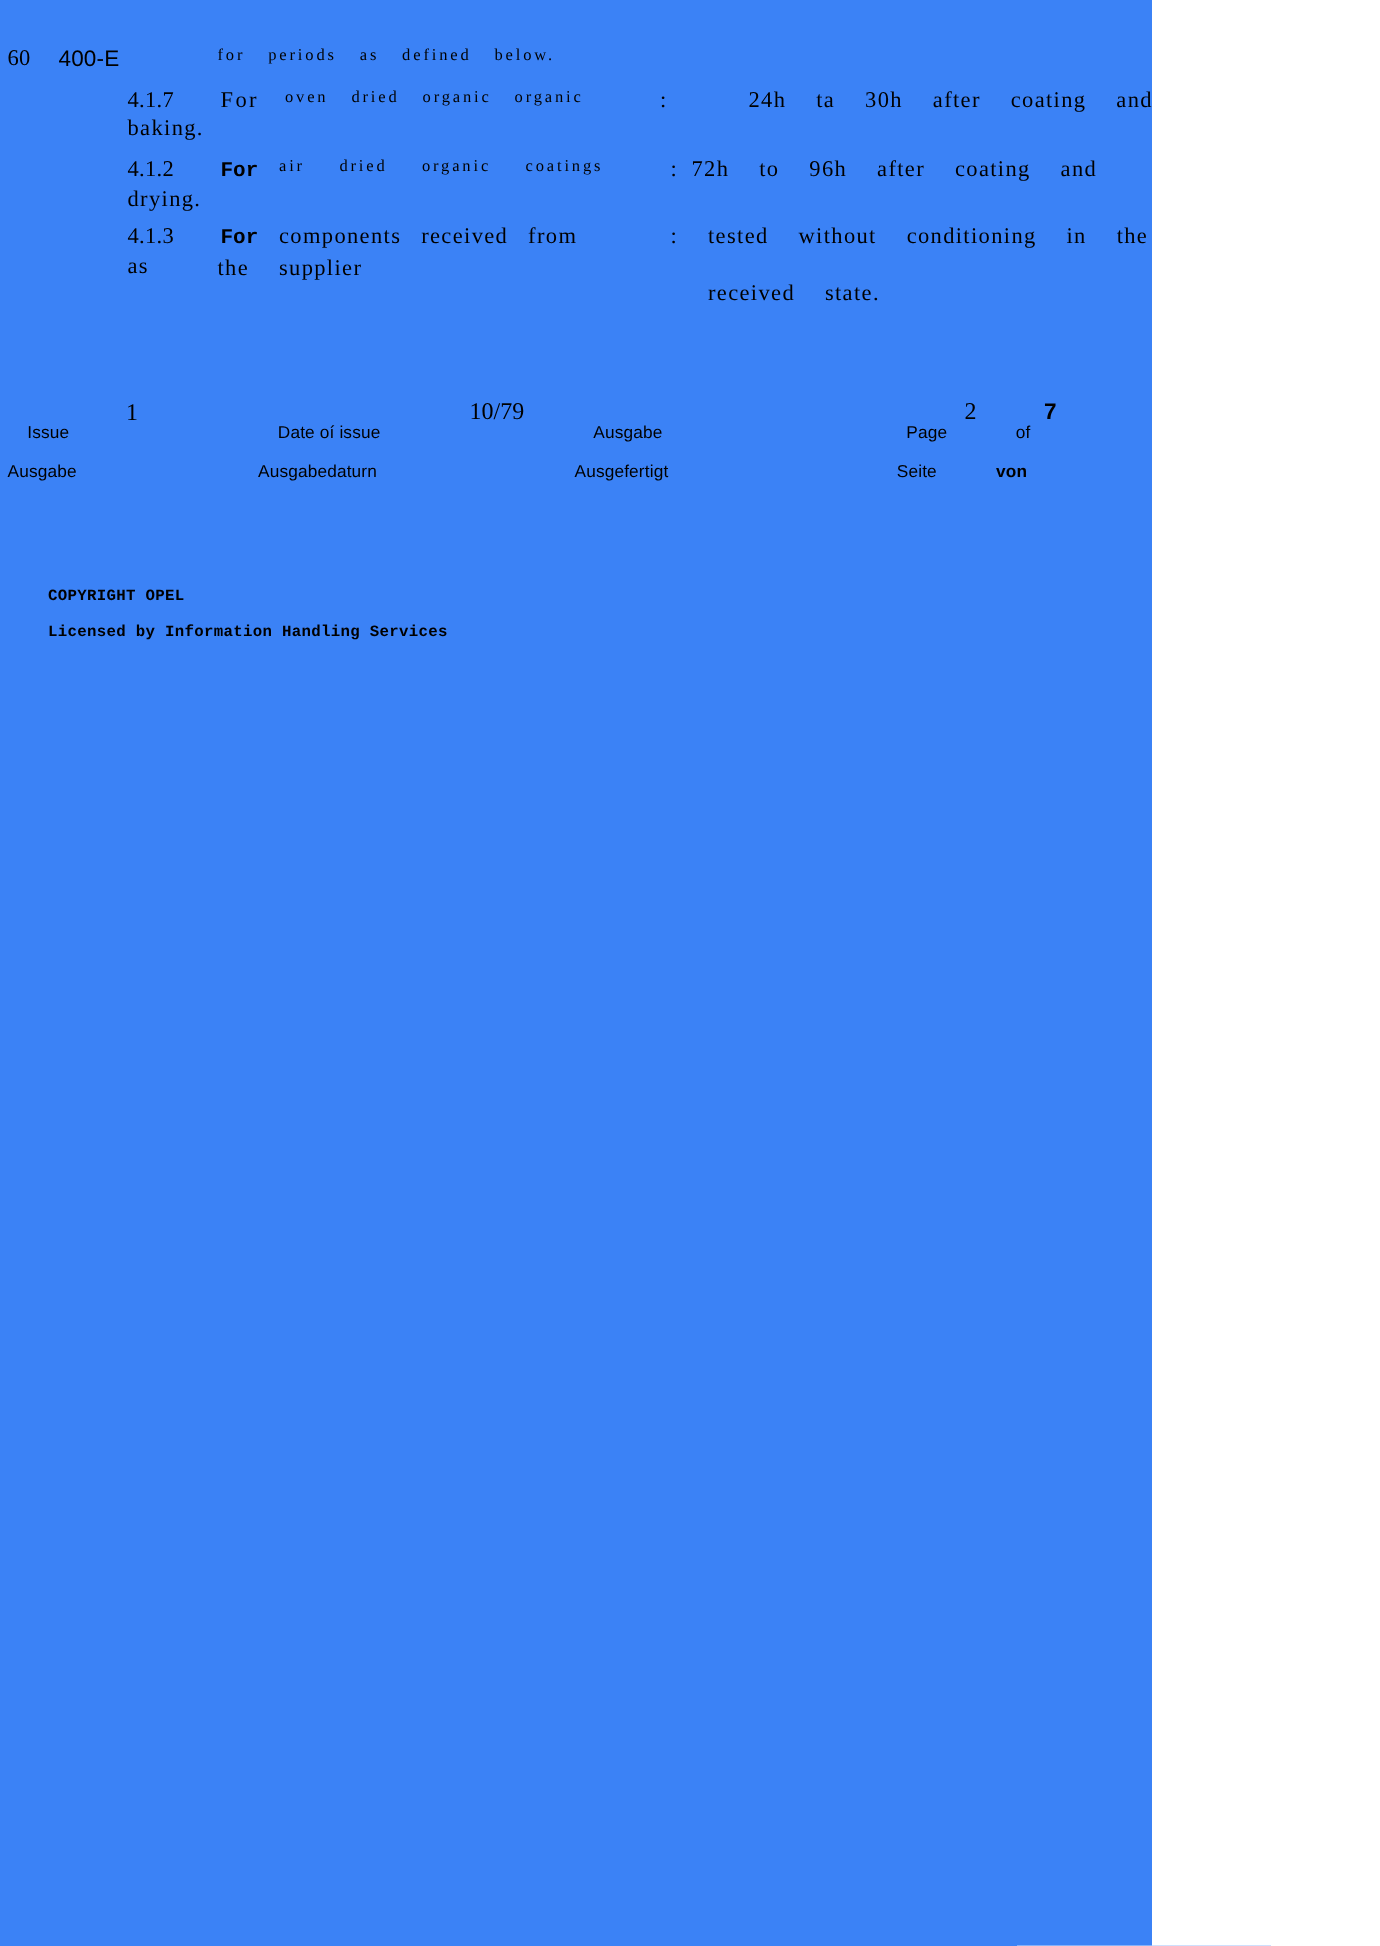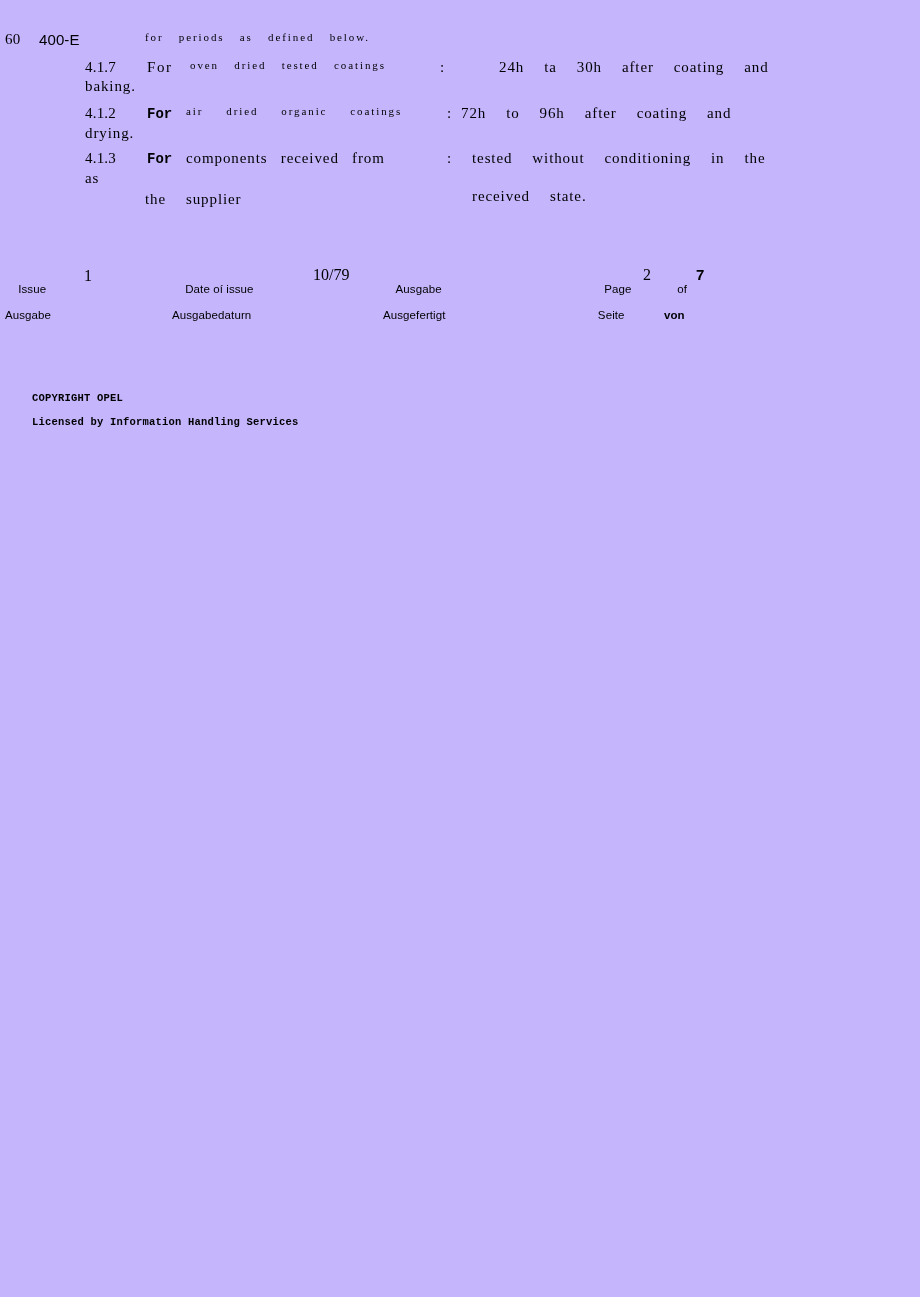--- a/index.html
+++ b/index.html
@@ -14,23 +14,23 @@
     position: relative;
     font-family: "Liberation Serif", "DejaVu Serif", serif;
     color: #000000;
     overflow: hidden;
     -webkit-font-smoothing: none;
   }
 
   .page {
     position: absolute;
     left: 0; top: 0;
-    width: 920px;
+    width: 768px;
     height: 1297px;
-    background: #c4b5fd;
+    background: #3b82f6;
   }
 
   
   .abs {
     position: absolute;
     white-space: pre;
     line-height: 1;
   }
 
   
@@ -118,21 +118,21 @@
   <div class="abs doc-num-serif" style="left:5px; top:32px;">60</div>
 
   <div class="abs doc-num-sans" style="left:39px; top:32px;">400-E</div>
 
   <div class="abs prose" style="left:145px; top:32px;">for  periods  as  defined  below.</div>
 
   <div class="abs clause-num" style="left:85px; top:60px;">4.1.7</div>
 
   <div class="abs kw-plain" style="left:147px; top:60px;">For</div>
 
-  <div class="abs prose" style="left:190px; top:60px;">oven  dried  tested  coatings</div>
+  <div class="abs prose" style="left:190px; top:60px;">oven  dried  organic  organic</div>
 
   <div class="abs prose-tight" style="left:440px; top:60px;">:</div>
 
   <div class="abs prose-tight" style="left:455px; top:60px;margin-left:44px;">24h   ta   30h   after   coating   and</div>
 
   <div class="abs prose-tight" style="left:85px; top:79px;">baking.</div>
 
   <div class="abs clause-num" style="left:85px; top:106px;">4.1.2</div>
 
   <div class="abs kw-bold" style="left:147px; top:107px;">For</div>
@@ -150,21 +150,21 @@
   <div class="abs kw-bold" style="left:147px; top:152px;">For</div>
 
   <div class="abs prose-tight" style="left:186px; top:151px;">components  received  from</div>
 
   <div class="abs prose-tight" style="left:447px; top:151px;">:</div>
 
   <div class="abs prose-tight" style="left:472px; top:151px;">tested   without   conditioning   in   the</div>
 
   <div class="abs prose-tight" style="left:85px; top:171px;">as</div>
 
-  <div class="abs prose-tight" style="left:145px; top:192px;">the   supplier</div>
+  <div class="abs prose-tight" style="left:145px; top:172px;">the   supplier</div>
 
   <div class="abs prose-tight" style="left:472px; top:189px;">received   state.</div>
 
   <div class="foot-label" style="left:5px; top:270px;">
     <span>Issue</span>
     <span class="de">Ausgabe</span>
   </div>
   <div class="foot-value" style="left:84px; top:268px;">1</div>
 
   <div class="foot-label" style="left:172px; top:270px;">

